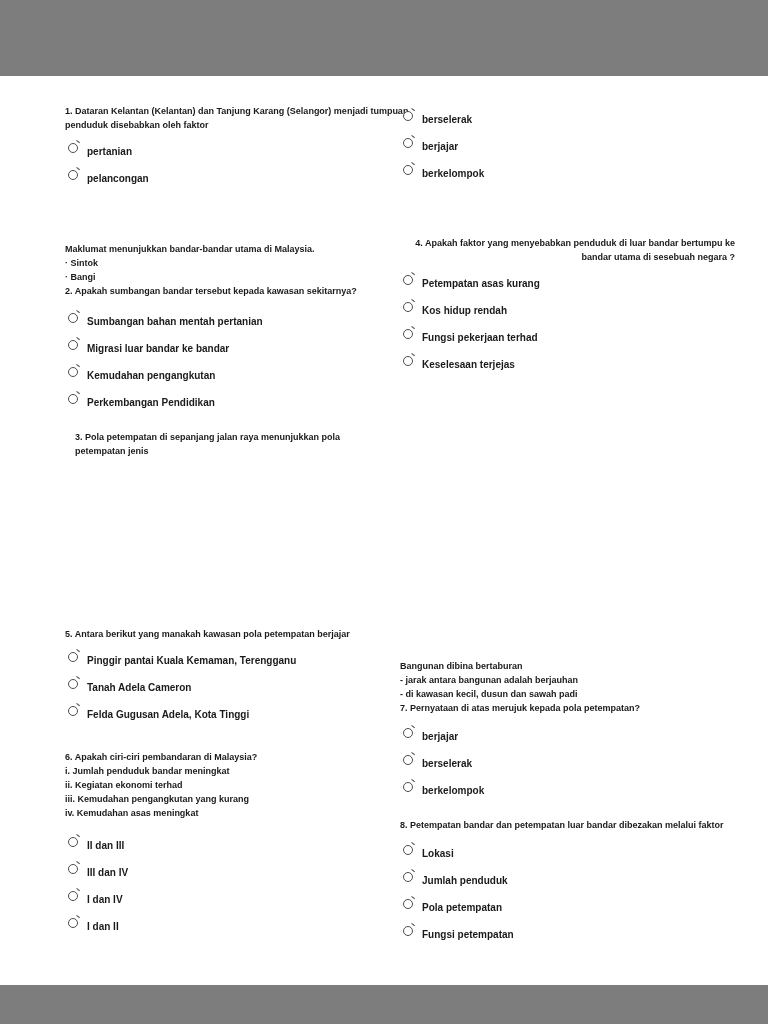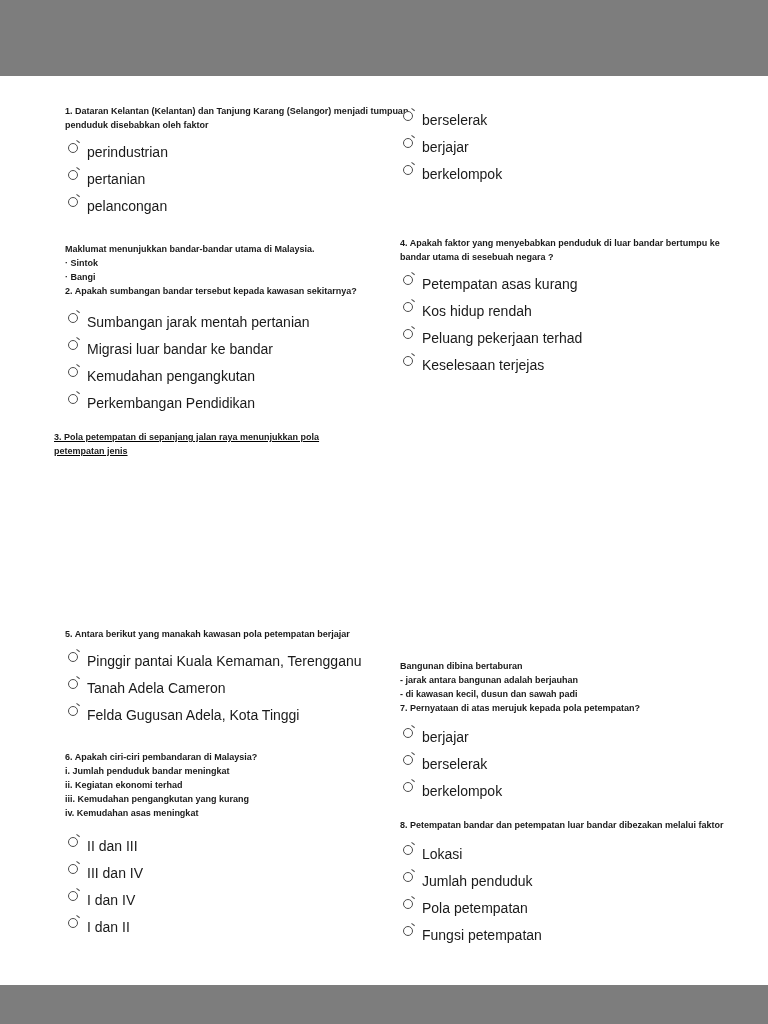--- a/index.html
+++ b/index.html
@@ -62,110 +62,106 @@
     position: absolute;
     right: -3px;
     top: -3px;
     width: 4px;
     height: 1.2px;
     background: #4d4d4d;
     transform: rotate(38deg);
   }
 
   .opt-label {
-    font-size: 14px;
-    font-weight: 400;
+    font-size: 10px;
+    font-weight: 700;
     color: #1a1a1a;
     white-space: nowrap;
   }
 </style>
 </head>
 <body>
 
 <div class="canvas">
   <div class="paper"></div>
 
   <section class="block" style="left:65px; top:104px; width:350px;">
     <p class="q">1. Dataran Kelantan (Kelantan) dan Tanjung Karang (Selangor) menjadi tumpuan penduduk disebabkan oleh faktor</p>
     <div class="opts">
-      <div class="opt">
-        <span class="radio"></span>
-        <span class="opt-label">perindustrian</span>
-      </div>
       <div class="opt">
         <span class="radio"></span>
         <span class="opt-label">pertanian</span>
       </div>
       <div class="opt">
         <span class="radio"></span>
         <span class="opt-label">pelancongan</span>
       </div>
     </div>
   </section>
 
   <section class="block" style="left:65px; top:242px; width:350px;">
     <p class="line">Maklumat menunjukkan bandar-bandar utama di Malaysia.</p>
     <p class="line">·  Sintok</p>
     <p class="line">·  Bangi</p>
     <p class="line">2. Apakah sumbangan bandar tersebut kepada kawasan sekitarnya?</p>
     <div class="opts mt10">
       <div class="opt">
         <span class="radio"></span>
-        <span class="opt-label">Sumbangan jarak mentah pertanian</span>
+        <span class="opt-label">Sumbangan bahan mentah pertanian</span>
       </div>
       <div class="opt">
         <span class="radio"></span>
         <span class="opt-label">Migrasi luar bandar ke bandar</span>
       </div>
       <div class="opt">
         <span class="radio"></span>
         <span class="opt-label">Kemudahan pengangkutan</span>
       </div>
       <div class="opt">
         <span class="radio"></span>
         <span class="opt-label">Perkembangan Pendidikan</span>
       </div>
     </div>
   </section>
 
-  <section class="block" style="left:54px; top:430px; width:310px;text-decoration:underline;">
+  <section class="block" style="left:75px; top:430px; width:310px;">
     <p class="q">3. Pola petempatan di sepanjang jalan raya menunjukkan pola petempatan jenis</p>
   </section>
 
   <section class="block" style="left:400px; top:106px; width:300px;">
     <div class="opts mt0">
       <div class="opt">
         <span class="radio"></span>
         <span class="opt-label">berselerak</span>
       </div>
       <div class="opt">
         <span class="radio"></span>
         <span class="opt-label">berjajar</span>
       </div>
       <div class="opt">
         <span class="radio"></span>
         <span class="opt-label">berkelompok</span>
       </div>
     </div>
   </section>
 
-  <section class="block" style="left:400px; top:236px; width:335px;">
+  <section class="block" style="left:400px; top:236px; width:335px;text-align:right;">
     <p class="q">4. Apakah faktor yang menyebabkan penduduk di luar bandar bertumpu ke bandar utama di sesebuah negara ?</p>
     <div class="opts">
       <div class="opt">
         <span class="radio"></span>
         <span class="opt-label">Petempatan asas kurang</span>
       </div>
       <div class="opt">
         <span class="radio"></span>
         <span class="opt-label">Kos hidup rendah</span>
       </div>
       <div class="opt">
         <span class="radio"></span>
-        <span class="opt-label">Peluang pekerjaan terhad</span>
+        <span class="opt-label">Fungsi pekerjaan terhad</span>
       </div>
       <div class="opt">
         <span class="radio"></span>
         <span class="opt-label">Keselesaan terjejas</span>
       </div>
     </div>
   </section>
 
   <section class="block" style="left:65px; top:627px; width:340px;">
     <p class="q">5. Antara berikut yang manakah kawasan pola petempatan berjajar</p>

